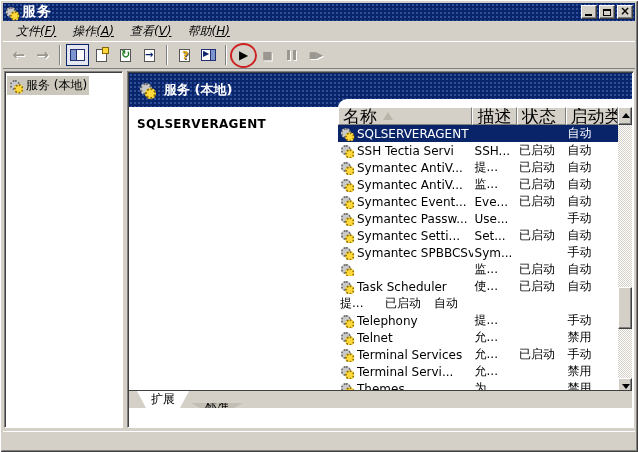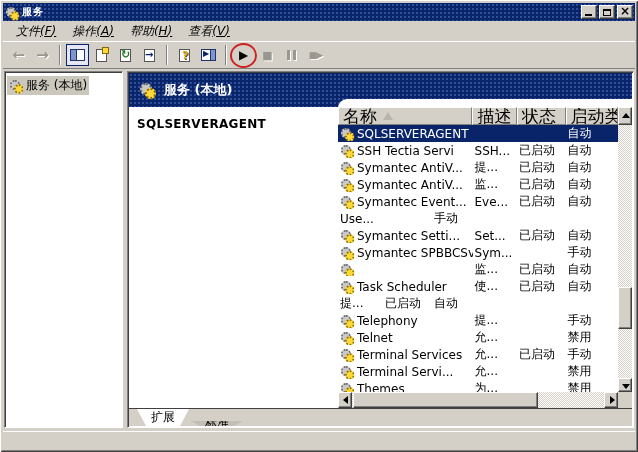--- a/index.html
+++ b/index.html
@@ -16,21 +16,21 @@
   }
 
   
   .titlebar {
     height:18px; display:flex; align-items:center; gap:3px; padding:0 2px;
     background-color:var(--title-navy,#0a246a);
     background-image:radial-gradient(#2e4f9c 1px, transparent 1.2px);
     background-size:4px 4px;
     color:#fff; font-weight:bold;
   }
-  .title-text { flex:1; font-size:10px; letter-spacing:1px; }
+  .title-text { flex:1; font-size:14px; letter-spacing:1px; }
   .win-btns { display:flex; gap:2px; }
   .wb {
     width:16px; height:14px; background:var(--chrome-gray,#d4d0c8);
     border:1px solid; border-color:#fff #404040 #404040 #fff;
     box-shadow: inset -1px -1px 0 #808080;
     display:flex; align-items:center; justify-content:center;
     font-size:10px; line-height:1; color:#000; cursor:default; position:relative;
   }
   .glyph-min { position:absolute; left:3px; bottom:2px; width:7px; height:2px; background:#000; }
   .glyph-max { width:8px; height:7px; border:1px solid #000; border-top-width:2px; }
@@ -162,21 +162,21 @@
   .v-downbtn { position:absolute; left:0; bottom:0; width:14px; height:14px; }
   .hscroll { position:absolute; left:0; right:14px; bottom:0; height:16px; }
   .h-leftbtn { position:absolute; left:0; top:0; width:14px; height:16px; }
   .h-rightbtn { position:absolute; right:0; top:0; width:14px; height:16px; }
   .hthumb { position:absolute; left:15px; top:0; width:185px; height:16px;
     background:var(--chrome-gray,#d4d0c8); border:1px solid; border-color:#fff #404040 #404040 #fff;
     box-shadow:inset -1px -1px 0 #808080; }
   .sb-corner { position:absolute; right:0; bottom:0; width:14px; height:16px; background:var(--chrome-gray,#d4d0c8); }
 
   
-  .tabsbar { position:absolute; left:1px; right:1px; bottom:1px; height:18px;
+  .tabsbar { position:absolute; left:1px; right:1px; bottom:19px; height:18px;
     background:var(--chrome-gray,#d4d0c8); border-top:1px solid #404040;
     display:flex; align-items:stretch; padding-left:8px; }
   .tab { padding:1px 14px 2px; margin-right:2px;
     clip-path:polygon(0 0, 100% 0, calc(100% - 9px) 100%, 9px 100%);
     background:#8a8a8a; display:flex; align-items:center; }
   .tab > span { display:block; }
   .tab.active { background:#fff; font-weight:normal; }
   .tab.inactive { background:#c2beb4;margin-top:12px; }
 
   
@@ -201,23 +201,23 @@
           <span class="glyph-close">×</span>
         </span>
     </span>
   </div>
 
   <div class="menubar" id="menubar">
     <span class="menu-item"><span class="m-label">文件</span><span class="m-accel">F</span></span>
 
     <span class="menu-item"><span class="m-label">操作</span><span class="m-accel">A</span></span>
 
+    <span class="menu-item"><span class="m-label">查看</span><span class="m-accel">V</span></span>
+
     <span class="menu-item"><span class="m-label">帮助</span><span class="m-accel">H</span></span>
-
-    <span class="menu-item"><span class="m-label">查看</span><span class="m-accel">V</span></span>
   </div>
 
   <div class="toolbar" id="toolbar">
     <span class="tb-btn disabled">
         <span class="tb-ic icon-back"></span>
       </span>
 
     <span class="tb-btn disabled">
         <span class="tb-ic icon-forward"></span>
       </span>
@@ -353,20 +353,24 @@
     <span class="cell c-name">
       <span class="gears xs"></span>
       <span class="nm">Symantec Event...</span>
     </span>
     <span class="cell c-desc">Eve...</span>
     <span class="cell c-status">已启动</span>
     <span class="cell c-type">自动</span>
   </div>
 
   <div class="lrow">
+    <span class="cell c-name">
+      <span class="gears xs"></span>
+      <span class="nm">Symantec Passw...</span>
+    </span>
     <span class="cell c-desc">Use...</span>
     <span class="cell c-status"></span>
     <span class="cell c-type">手动</span>
   </div>
 
   <div class="lrow">
     <span class="cell c-name">
       <span class="gears xs"></span>
       <span class="nm">Symantec Setti...</span>
     </span>

